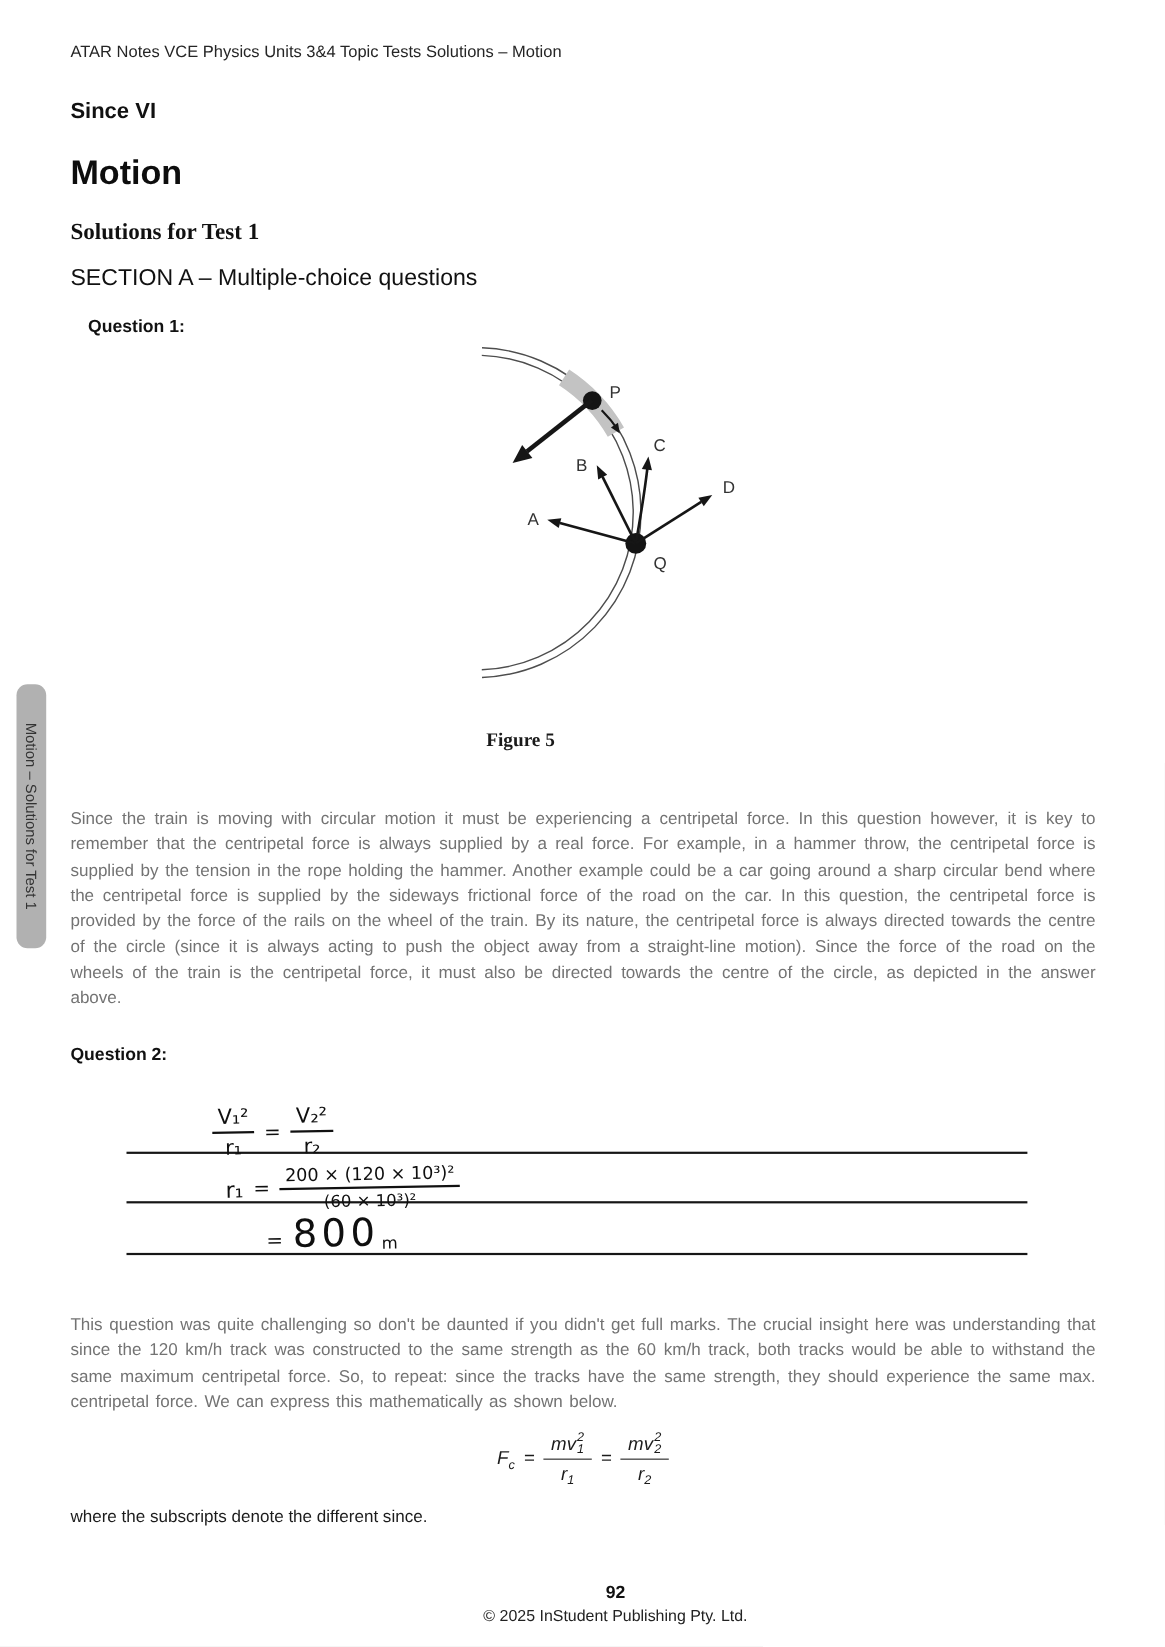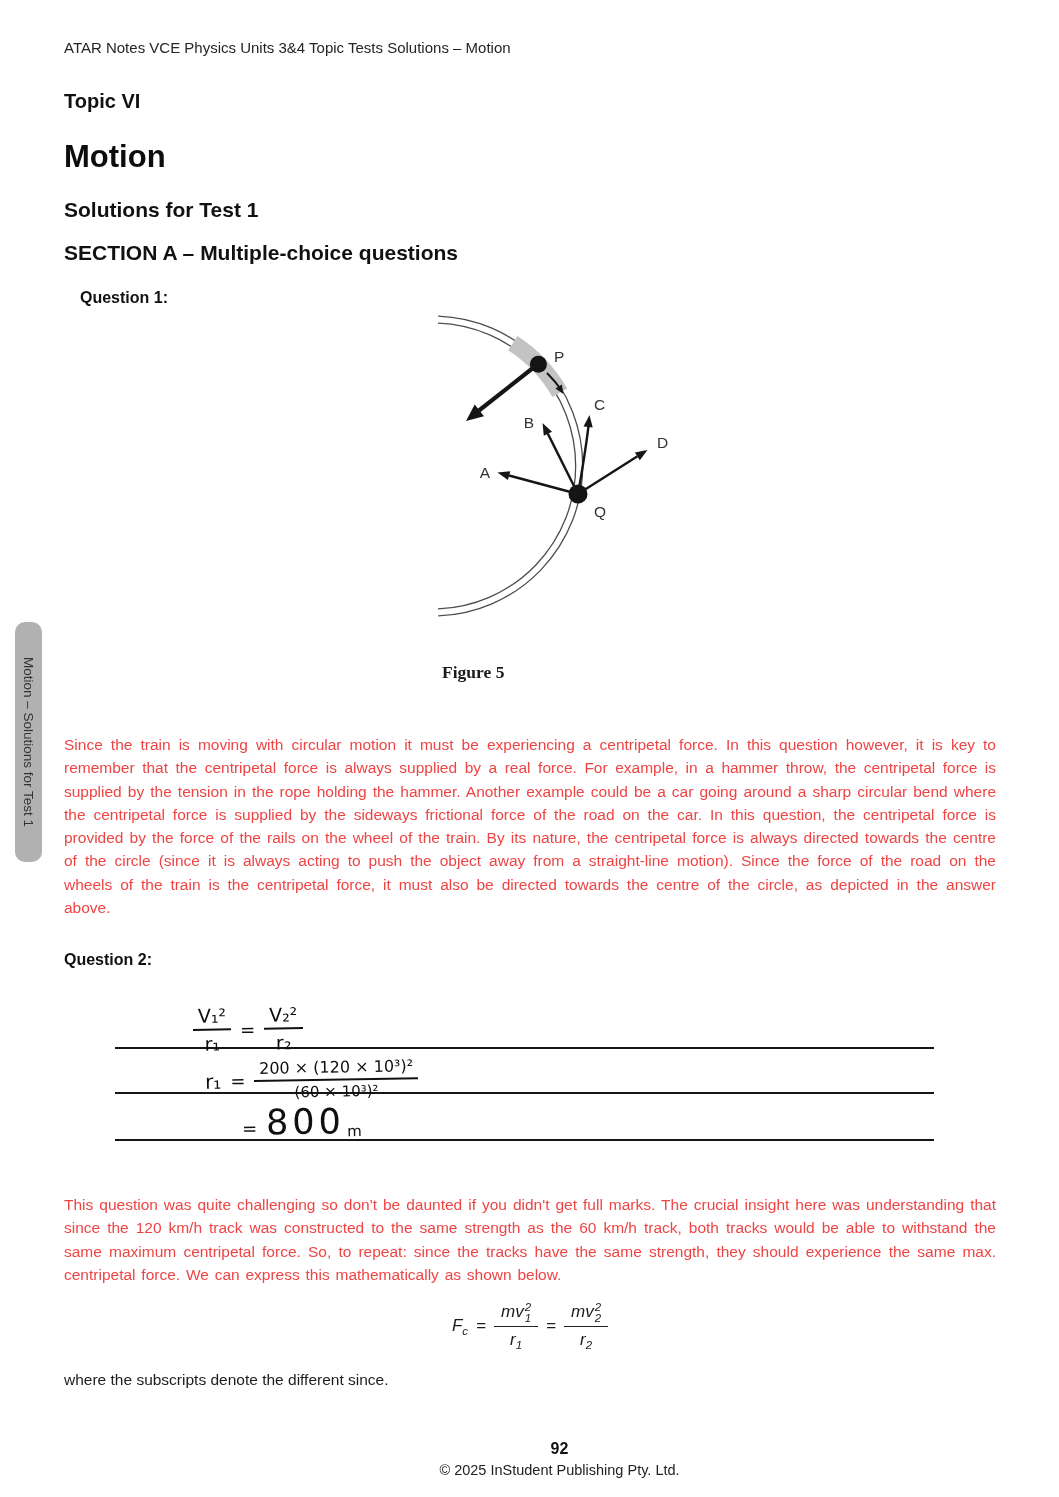--- a/index.html
+++ b/index.html
@@ -9,22 +9,22 @@
     background:#ffffff;
     font-family:"Liberation Sans",sans-serif;
     color:#1e1e1e;
     margin:0 auto;
     overflow:hidden;
   }
   .abs{position:absolute;}
   .header-line{left:64px;top:39px;font-size:15px;color:#252525;}
   .topic{left:64px;top:90px;font-size:20px;font-weight:bold;color:#111;}
   .title{left:64px;top:139px;font-size:31px;font-weight:bold;color:#0d0d0d;}
-  .subtitle{left:64px;top:198px;font-size:21px;font-weight:bold;color:#111;}
-  .section{left:64px;top:241px;font-size:21px;font-weight:bold;color:#111;}
+  .subtitle{left:64px;top:198px;font-size:21px;font-weight:bold;color:#111;font-family:Liberation Serif, serif;}
+  .section{left:64px;top:241px;font-size:21px;font-weight:normal;color:#111;}
   .qlabel{font-size:16px;font-weight:bold;color:#111;}
   .q1{left:80px;top:289px;text-align:right;}
   .q2{left:64px;top:951px;}
 
   .figure-svg{left:410px;top:300px;}
   .fig-label{font-family:"Liberation Sans",sans-serif;font-size:15.5px;fill:#333;}
   .fig-caption{font-family:"Liberation Serif",serif;font-size:17.5px;font-weight:bold;fill:#1a1a1a;}
 
   .sidetab{
     left:15px;top:622px;width:27px;height:240px;
@@ -32,21 +32,21 @@
     display:flex;align-items:center;justify-content:center;
   }
   .sidetab span{
     writing-mode:vertical-rl;
     font-size:13.5px;color:#333;white-space:nowrap;
   }
 
   .body{
     left:64px;width:932px;margin:0;
     font-size:15.5px;line-height:23.3px;
-    text-align:justify;word-spacing:1.5px;color:#ef4444;
+    text-align:justify;word-spacing:1.5px;color:#737373;
   }
   .para1{top:733px;}
   .para2{top:1193px;}
 
   .rule{left:115px;width:819px;height:0;border-top:2px solid #161616;z-index:1;}
   .rule1{top:1047px;}
   .rule2{top:1092px;}
   .rule3{top:1139px;}
 
   .hw{
@@ -68,34 +68,34 @@
   .hw3 .unit{font-size:15px;position:relative;top:3px;margin-left:2px;}
 
   .equation{
     left:64px;top:1294px;width:932px;height:64px;
     display:flex;align-items:center;justify-content:center;
     font-style:italic;font-size:17px;color:#1b1b1b;gap:8px;
   }
   .equation .subsm{font-size:11.5px;position:relative;top:4px;}
   .equation .stack{display:inline-flex;flex-direction:column;align-items:flex-start;font-size:11.5px;line-height:10.5px;margin-left:1px;}
   .pfrac{display:inline-flex;flex-direction:column;align-items:center;}
-  .pfrac .pnum{border-bottom:1.5px solid #222;padding:0 7px 3px;display:inline-flex;align-items:flex-start;}
+  .pfrac .pnum{border-bottom:1.5px solid #222;padding:0 7px 3px;display:inline-flex;align-items:center;}
   .pfrac .pden{padding-top:3px;}
 
   .note{left:64px;top:1371px;font-size:15.5px;color:#1c1c1c;margin:0;}
   .pagenum{left:60px;right:0;top:1440px;text-align:center;font-size:16px;font-weight:bold;color:#111;}
   .copyright{left:60px;right:0;top:1462px;text-align:center;font-size:14.5px;color:#222;}
 </style>
 </head>
 <body>
 
 <div class="page">
 
   <div class="abs header-line">ATAR Notes VCE Physics Units 3&amp;4 Topic Tests Solutions – Motion</div>
-  <div class="abs topic">Topic VI</div>
+  <div class="abs topic">Since VI</div>
   <div class="abs title">Motion</div>
   <div class="abs subtitle">Solutions for Test 1</div>
   <div class="abs section">SECTION A – Multiple-choice questions</div>
   <div class="abs qlabel q1">Question 1:</div>
 
   <svg class="abs figure-svg" width="320" height="395" viewBox="0 0 320 395">
 
     <path d="M 28.2 16.1 A 150 150 0 0 1 28.2 315.9" fill="none" stroke="#4d4d4d" stroke-width="1.3"></path>
     <path d="M 28.0 23.1 A 143 143 0 0 1 28.0 308.9" fill="none" stroke="#4d4d4d" stroke-width="1.3"></path>
 

